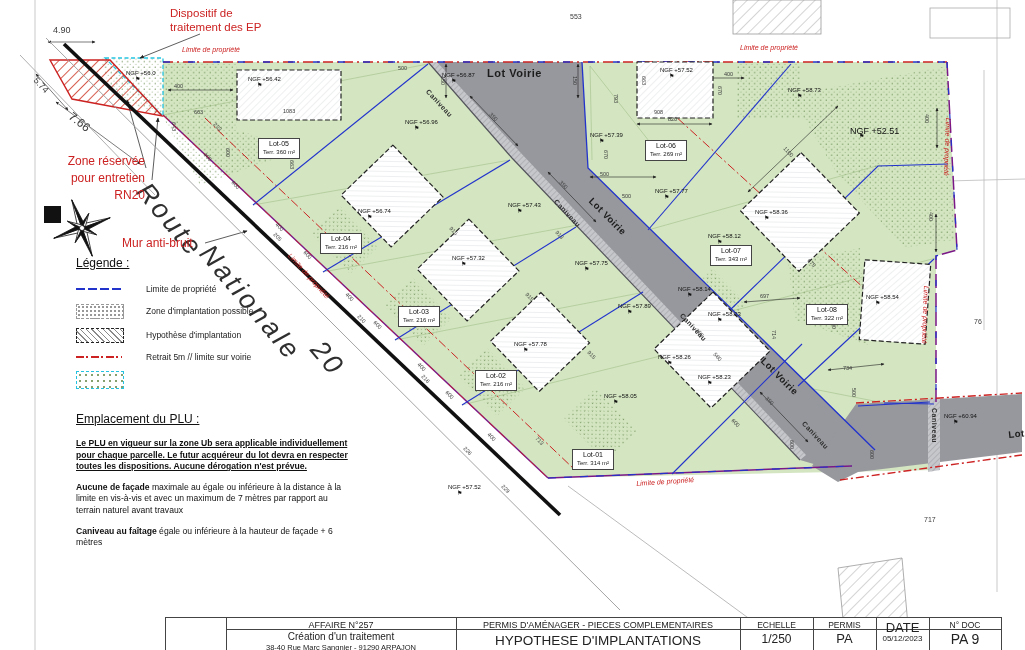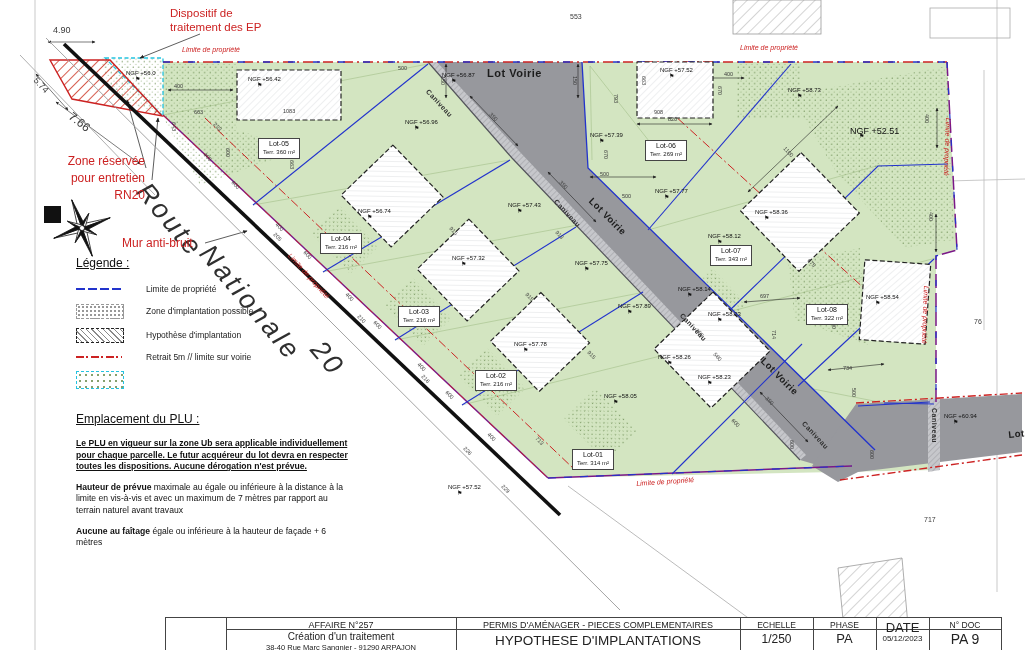--- a/index.html
+++ b/index.html
@@ -454,36 +454,36 @@
     <div class="lg-label">Retrait 5m // limite sur voirie</div>
   </div>
   <div class="lg-row">
     <div class="sw sw-ep"></div>
   </div>
 </div>
 
 <div id="plu">
   <h3>Emplacement du PLU :</h3>
   <p class="strong-underline">Le PLU en vigueur sur la zone Ub sera applicable individuellement pour chaque parcelle. Le futur acquéreur du lot devra en respecter toutes les dispositions. Aucune dérogation n'est prévue.</p>
-  <p><b>Hauteur de prévue</b><span> maximale au égale ou inférieure à la distance à la limite en vis-à-vis et avec un maximum de 7 mètres par rapport au terrain naturel avant travaux</span></p>
-  <p><b>Aucune au faîtage</b><span> égale ou inférieure à la hauteur de façade + 6 mètres</span></p>
+  <p><b>Aucune de façade</b><span> maximale au égale ou inférieure à la distance à la limite en vis-à-vis et avec un maximum de 7 mètres par rapport au terrain naturel avant travaux</span></p>
+  <p><b>Caniveau au faîtage</b><span> égale ou inférieure à la hauteur de façade + 6 mètres</span></p>
 </div>
 
 <div id="tb">
   <div class="tbv" style="left:60px"></div>
   <div class="tbv" style="left:290px"></div>
   <div class="tbv" style="left:574px"></div>
   <div class="tbv" style="left:647px"></div>
   <div class="tbv" style="left:710px"></div>
   <div class="tbv" style="left:763px"></div>
   <div class="tbh"></div>
   <span class="tbc" style="left:60px;width:230px;top:1.5px;font-size:9px">AFFAIRE N°257</span>
   <span class="tbc" style="left:290px;width:284px;top:1.5px;font-size:9px">PERMIS D'AMÉNAGER - PIECES COMPLEMENTAIRES</span>
   <span class="tbc" style="left:574px;width:73px;top:2px;font-size:8.5px">ECHELLE</span>
-  <span class="tbc" style="left:647px;width:63px;top:2px;font-size:8.5px">PHASE</span>
+  <span class="tbc" style="left:647px;width:63px;top:2px;font-size:8.5px">PERMIS</span>
   <span class="tbc" style="left:710px;width:53px;top:2px;font-size:13px">DATE</span>
   <span class="tbc" style="left:763px;width:72px;top:2px;font-size:8.5px">N° DOC</span>
   <span class="tbc" style="left:60px;width:230px;top:13px;font-size:10px">Création d'un traitement</span>
   <span class="tbc" style="left:60px;width:230px;top:25px;font-size:7.5px">38-40 Rue Marc Sangnier - 91290 ARPAJON</span>
   <span class="tbc" style="left:290px;width:284px;top:15px;font-size:13.5px">HYPOTHESE D'IMPLANTATIONS</span>
   <span class="tbc" style="left:574px;width:73px;top:14px;font-size:12px">1/250</span>
   <span class="tbc" style="left:647px;width:63px;top:13px;font-size:13px">PA</span>
   <span class="tbc" style="left:710px;width:53px;top:16px;font-size:8px">05/12/2023</span>
   <span class="tbc" style="left:763px;width:72px;top:13px;font-size:14px">PA 9</span>
 </div>

